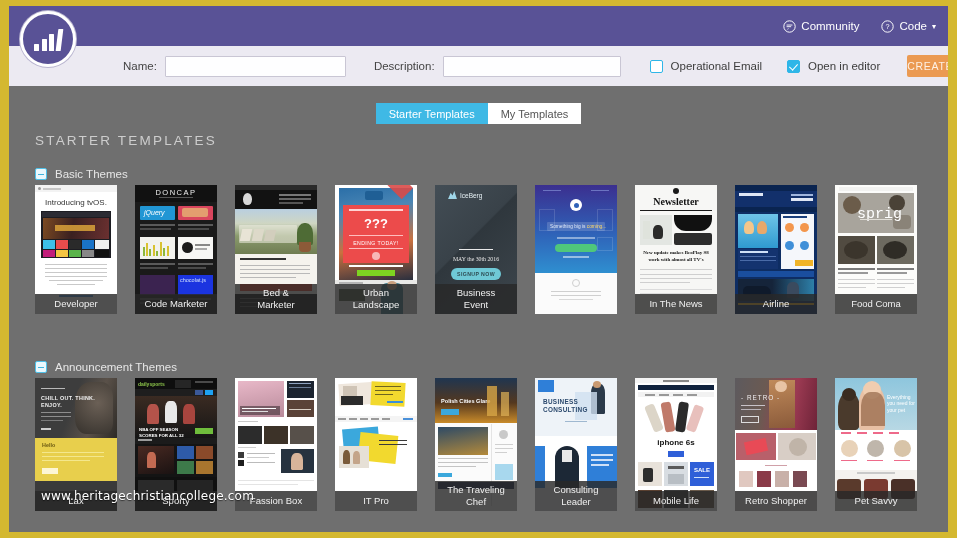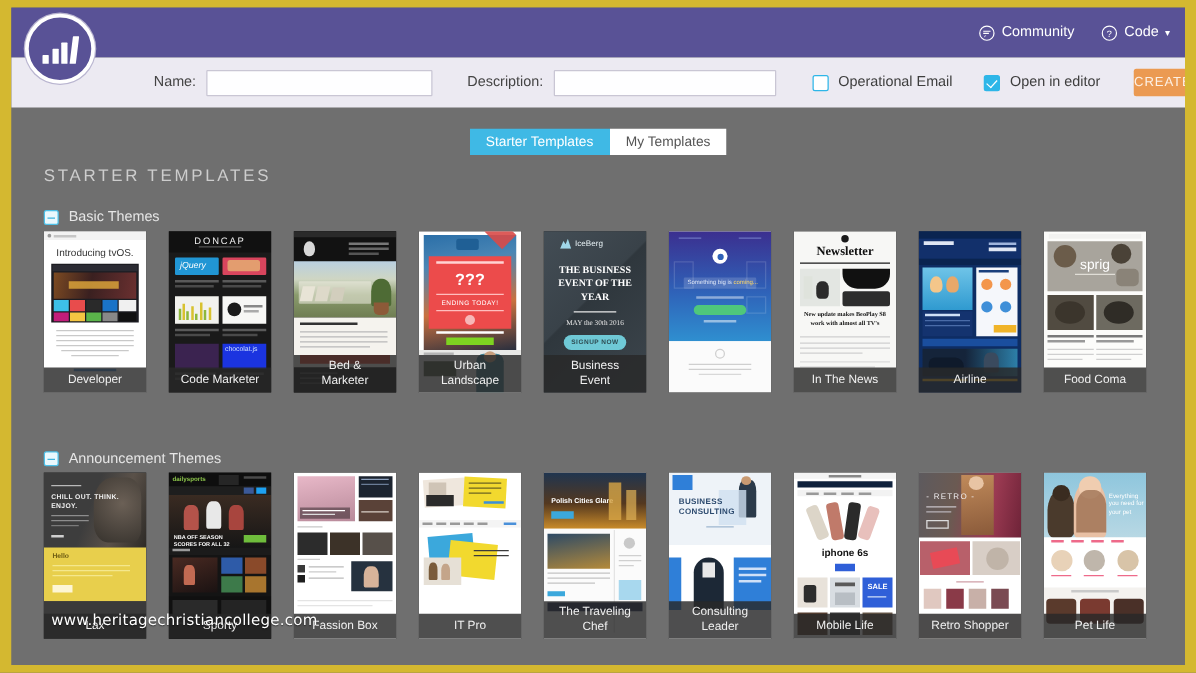--- a/index.html
+++ b/index.html
@@ -360,21 +360,20 @@
 
     <div class="card">
       <div class="thumb" style="background:#394249">
         <div class="mk" style="left:0;top:0;width:82px;height:129px;background:linear-gradient(135deg,#434d55 0%,#394249 42%,#2f373d 43%,#3d464d 100%)"></div>
         <div class="mk" style="left:13px;top:6px;display:flex;align-items:center;gap:3px">
           <svg width="9" height="8" viewBox="0 0 10 9">
             <path d="M0 9 L3 2 L5 5 L7 0 L10 9 Z" fill="#9fd6e8"></path>
           </svg>
           <span style="color:#e8f2f6;font-size:6.5px">IceBerg</span>
         </div>
-        <div class="mk" style="left:7px;top:25px;width:68px;color:#fff;font-size:8px;text-align:center;line-height:11px;font-family:'Liberation Serif',serif;font-weight:bold">THE BUSINESS EVENT OF THE YEAR</div>
         <div class="mk" style="left:24px;top:64px;width:34px;height:1.2px;background:#e9e9e9"></div>
         <div class="mk" style="left:9px;top:71px;width:64px;color:#e6e6e6;font-size:5.8px;text-align:center;font-family:'Liberation Serif',serif">MAY the 30th 2016</div>
         <div class="mk" style="left:16px;top:83px;width:50px;height:12px;background:#6fc9d6;border-radius:6px"></div>
         <div class="mk" style="left:16px;top:86px;width:50px;color:#2e4b52;font-size:5.2px;text-align:center;letter-spacing:.4px;font-weight:bold">SIGNUP NOW</div>
       </div>
       <div class="card-label two">
         <div>Business</div>
         <div>Event</div>
       </div>
     </div>
@@ -456,21 +455,21 @@
       <div class="card-label">Airline</div>
     </div>
 
     <div class="card">
       <div class="thumb" style="background:#fcfcfa">
         <div class="mk" style="left:4px;top:2px;width:74px;height:4px;background:#f2f2f0"></div>
         <div class="mk" style="left:3px;top:8px;width:76px;height:40px;background:#a8a49c"></div>
         <div class="mk" style="left:8px;top:11px;width:18px;height:18px;border-radius:50%;background:#6b5c4a"></div>
         <div class="mk" style="left:54px;top:10px;width:16px;height:16px;border-radius:50%;background:#4a4237"></div>
         <div class="mk" style="left:58px;top:30px;width:18px;height:14px;border-radius:4px;background:#8a8378"></div>
-        <div class="mk" style="left:22px;top:21px;width:38px;text-align:center;color:#fff;font-size:11px;font-family:Liberation Sans, sans-serif">sprig</div>
+        <div class="mk" style="left:22px;top:21px;width:38px;text-align:left;color:#fff;font-size:15px;font-family:Liberation Mono, monospace">sprig</div>
         <div class="mk" style="left:25px;top:34px;width:32px;height:1.4px;background:#e0ddd6"></div>
         <div class="mk" style="left:3px;top:51px;width:37px;height:28px;background:#514b41"></div>
         <div class="mk" style="left:9px;top:56px;width:24px;height:18px;border-radius:50%;background:#3b352c"></div>
         <div class="mk" style="left:42px;top:51px;width:37px;height:28px;background:#6d6a60"></div>
         <div class="mk" style="left:48px;top:56px;width:24px;height:18px;border-radius:50%;background:#2f2c26"></div>
         <div class="mk" style="left:3px;top:83px;width:37px;height:2px;background:#7a7a7a"></div>
         <div class="mk" style="left:3px;top:87px;width:30px;height:2px;background:#999"></div>
         <div class="mk" style="left:42px;top:83px;width:37px;height:2px;background:#7a7a7a"></div>
         <div class="mk" style="left:42px;top:87px;width:30px;height:2px;background:#999"></div>
         <div class="mk" style="left:3px;top:94px;width:37px;height:1.2px;background:#d0d0d0"></div>
@@ -733,19 +732,19 @@
         <div class="mk" style="left:59px;top:62px;width:17px;height:17px;border-radius:50%;background:#d8c4a8"></div>
         <div class="mk" style="left:6px;top:82px;width:16px;height:1.4px;background:#ee6a8a"></div>
         <div class="mk" style="left:32px;top:82px;width:16px;height:1.4px;background:#ee6a8a"></div>
         <div class="mk" style="left:59px;top:82px;width:16px;height:1.4px;background:#ee6a8a"></div>
         <div class="mk" style="left:0;top:92px;width:82px;height:41px;background:#f4f2ef"></div>
         <div class="mk" style="left:22px;top:94px;width:38px;height:2px;background:#c9c9c9"></div>
         <div class="mk" style="left:2px;top:101px;width:24px;height:20px;background:#5a3a2c;border-radius:3px"></div>
         <div class="mk" style="left:29px;top:101px;width:24px;height:20px;background:#7a3a30;border-radius:3px"></div>
         <div class="mk" style="left:56px;top:101px;width:24px;height:20px;background:#4a3028;border-radius:3px"></div>
       </div>
-      <div class="card-label">Pet Life</div>
+      <div class="card-label">Pet Savvy</div>
     </div>
   </div>
 
   <div id="watermark">www.heritagechristiancollege.com</div>
 
 </div>
 
 </body></html>

